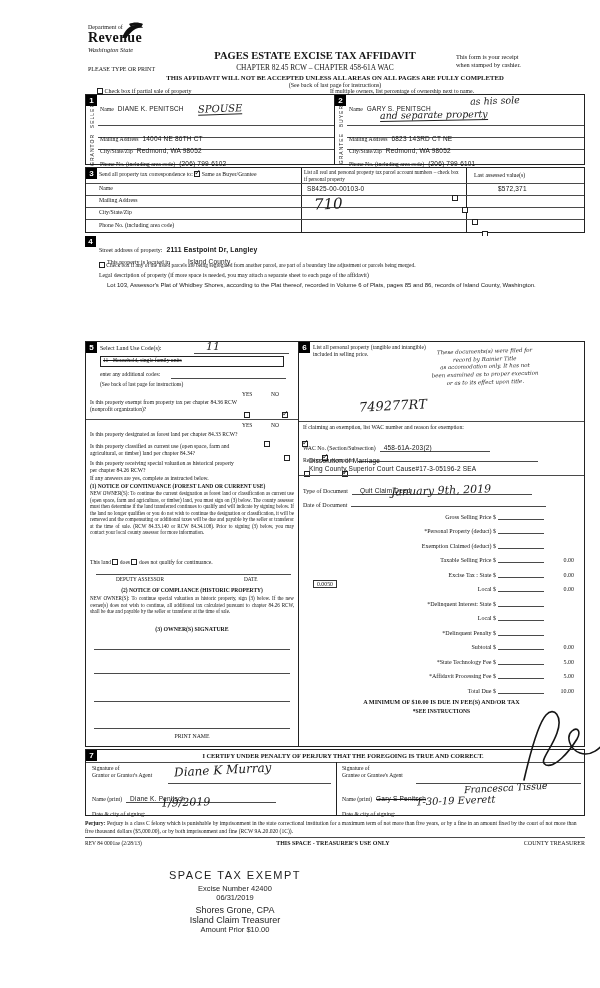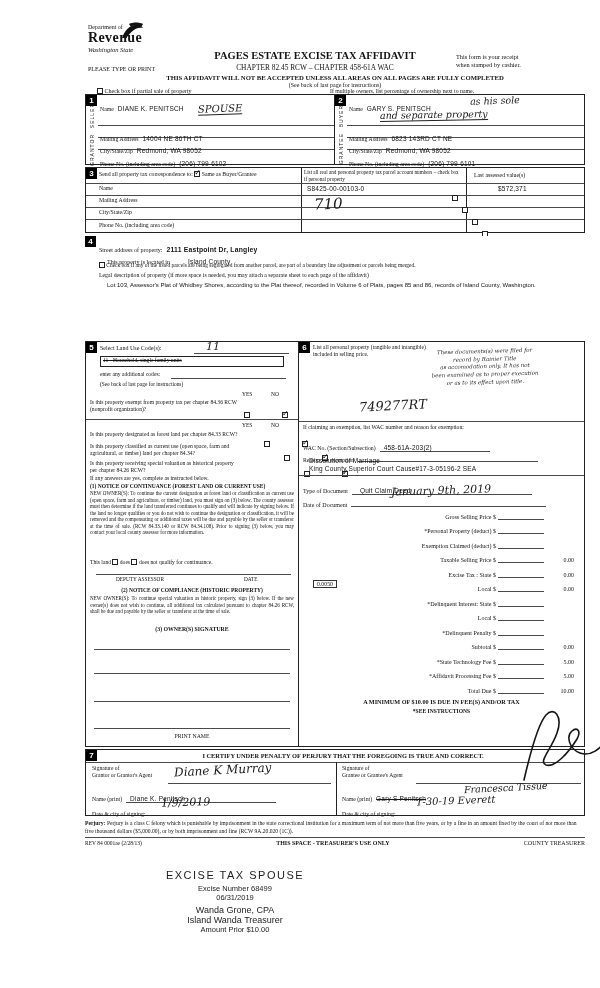--- a/index.html
+++ b/index.html
@@ -396,21 +396,21 @@
     <span>Perjury is a class C felony which is punishable by imprisonment in the state correctional institution for a maximum term of not more than five years, or by a fine in an amount fixed by the court of not more than five thousand dollars ($5,000.00), or by both imprisonment and fine (RCW 9A.20.020 (1C)).</span>
   </div>
   <div class="hline" style="left:85px;width:500px;top:837px;"></div>
   <div class="abs" style="left:85px;top:840px;width:500px;display:flex;justify-content:space-between;align-items:baseline;">
     <span style="font-size:5.5px;">REV 84 0001ae (2/28/13)</span>
     <span class="bold" style="font-size:6px;">THIS SPACE - TREASURER'S USE ONLY</span>
     <span style="font-size:6px;">COUNTY TREASURER</span>
   </div>
 
   <div class="abs stamp" style="left:115px;top:869px;width:240px;">
-    <div style="font-size:11px;letter-spacing:1.5px;margin-bottom:3px;">EXCISE TAX SPOUSE</div>
-    <div style="font-size:7.5px;">Excise Number 68499</div>
+    <div style="font-size:11px;letter-spacing:1.5px;margin-bottom:3px;">SPACE TAX EXEMPT</div>
+    <div style="font-size:7.5px;">Excise Number 42400</div>
     <div style="font-size:7.5px;">06/31/2019</div>
-    <div style="font-size:9px;margin-top:3px;">Wanda Grone, CPA</div>
-    <div style="font-size:9px;">Island Wanda Treasurer</div>
+    <div style="font-size:9px;margin-top:3px;">Shores Grone, CPA</div>
+    <div style="font-size:9px;">Island Claim Treasurer</div>
     <div style="font-size:7.5px;">Amount Prior $10.00</div>
   </div>
 
 </div>
 
 </body></html>

